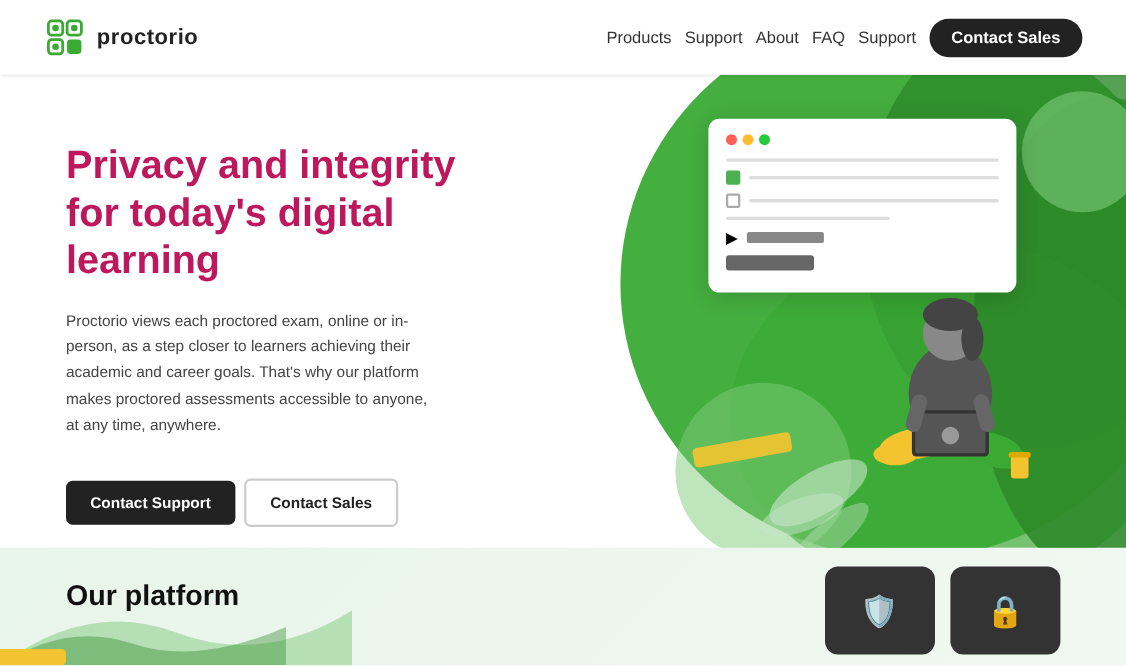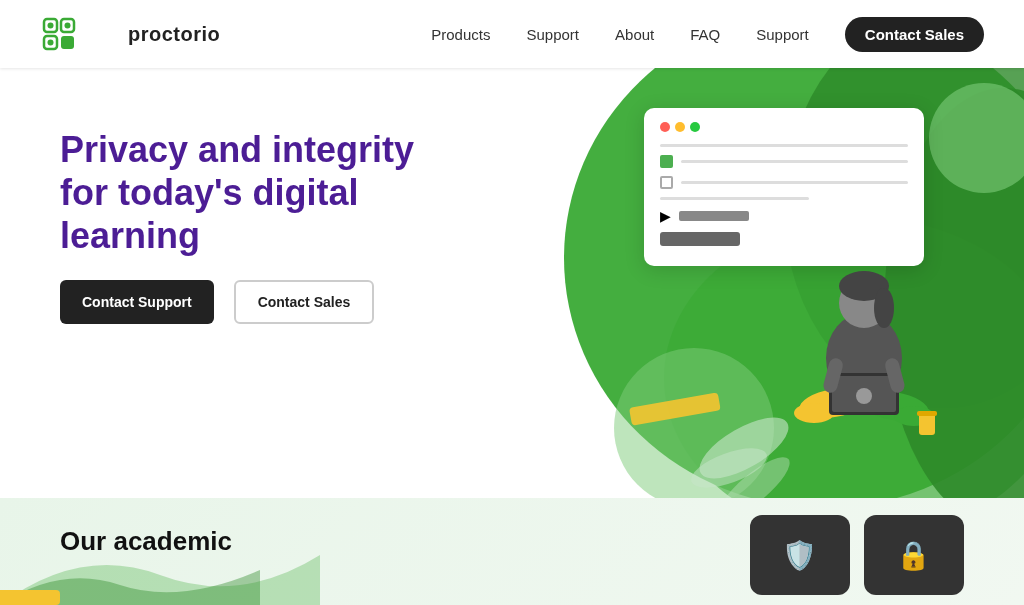--- a/index.html
+++ b/index.html
@@ -6,43 +6,43 @@
     body { font-family: 'Segoe UI', Arial, sans-serif; width: 1024px; height: 605px; overflow: hidden; background: #fff; }
 
     
     nav {
       display: flex; align-items: center; justify-content: space-between;
       padding: 0 40px; height: 68px; background: #fff;
       box-shadow: 0 1px 3px rgba(0,0,0,0.1); position: relative; z-index: 10;
     }
     .logo { display: flex; align-items: center; gap: 10px; }
     .logo-icon { width: 38px; height: 38px; }
-    .logo-text { font-size: 20px; font-weight: 600; color: #222; letter-spacing: 0.5px; margin-left: 40px; }
-    .nav-links { display: flex; align-items: center; gap: 36px; }
+    .logo-text { font-size: 20px; font-weight: 600; color: #222; letter-spacing: 0.5px; }
+    .nav-links { display: flex; align-items: center; gap: 12px; }
     .nav-link { font-size: 15px; color: #333; text-decoration: none; font-weight: 500; cursor: pointer; }
     .nav-cta {
       background: #222; color: #fff; padding: 9px 20px; border-radius: 25px;
       font-size: 15px; font-weight: 600; cursor: pointer; border: none;
     }
 
     
     .hero {
       position: relative; height: 430px; overflow: hidden; background: #fff;
     }
 
     .hero-content {
       position: relative; z-index: 5; padding: 60px 40px 0 60px; max-width: 470px;
     }
     .hero-title {
-      font-size: 36px; font-weight: 800; color: #4c1d95; line-height: 1.2; margin-bottom: 22px;
+      font-size: 36px; font-weight: 800; color: #be185d; line-height: 1.2; margin-bottom: 22px;
     }
     .hero-desc {
       font-size: 14px; color: #444; line-height: 1.7; margin-bottom: 36px; max-width: 340px;
     }
-    .hero-buttons { display: flex; gap: 20px; }
+    .hero-buttons { display: flex; gap: 8px; align-items: center; }
     .btn-dark {
       background: #222; color: #fff; padding: 12px 22px; border-radius: 6px;
       font-size: 14px; font-weight: 700; cursor: pointer; border: none;
     }
     .btn-outline {
       background: #fff; color: #222; padding: 12px 22px; border-radius: 6px;
       font-size: 14px; font-weight: 600; cursor: pointer; border: 2px solid #ccc;
     }
 
     
@@ -148,20 +148,21 @@
 
     <rect x="185" y="350" width="90" height="18" rx="4" fill="#f4c430" opacity="0.9" transform="rotate(-10 185 350)"></rect>
 
     <ellipse cx="300" cy="390" rx="50" ry="20" fill="#c8e6c9" opacity="0.6" transform="rotate(-30 300 390)"></ellipse>
     <ellipse cx="285" cy="410" rx="40" ry="15" fill="#c8e6c9" opacity="0.5" transform="rotate(-20 285 410)"></ellipse>
     <ellipse cx="310" cy="430" rx="45" ry="14" fill="#c8e6c9" opacity="0.4" transform="rotate(-40 310 430)"></ellipse>
   </svg>
 
   <div class="hero-content">
     <h1 class="hero-title">Privacy and integrity for today's digital learning</h1>
+    <p class="hero-desc">Proctorio views each proctored exam, online or in-person, as a step closer to learners achieving their academic and career goals. That's why our platform makes proctored assessments accessible to anyone, at any time, anywhere.</p>
     <div class="hero-buttons">
       <button class="btn-dark">Contact Support</button>
       <button class="btn-outline">Contact Sales</button>
     </div>
   </div>
 
   <div class="hero-illustration">
 
     <div class="mock-browser">
       <div class="browser-dots">
@@ -217,21 +218,21 @@
 <div class="bottom-section">
 
   <svg class="bottom-green-wave" viewBox="0 0 320 80" xmlns="http://www.w3.org/2000/svg">
     <path d="M0,80 Q80,20 160,50 Q240,80 320,30 L320,80 Z" fill="#3aaa35" opacity="0.3"></path>
     <path d="M0,80 Q60,40 120,60 Q180,80 260,45 L260,80 Z" fill="#2d8a29" opacity="0.4"></path>
   </svg>
 
   <div class="yellow-bar"></div>
 
   <div class="platform-section">
-    <h2 class="platform-title">Our academic</h2>
+    <h2 class="platform-title">Our platform</h2>
   </div>
 
   <div class="cards-row">
     <div class="card">
       <span class="card-icon">🛡️</span>
     </div>
     <div class="card">
       <span class="card-icon">🔒</span>
     </div>
   </div>

